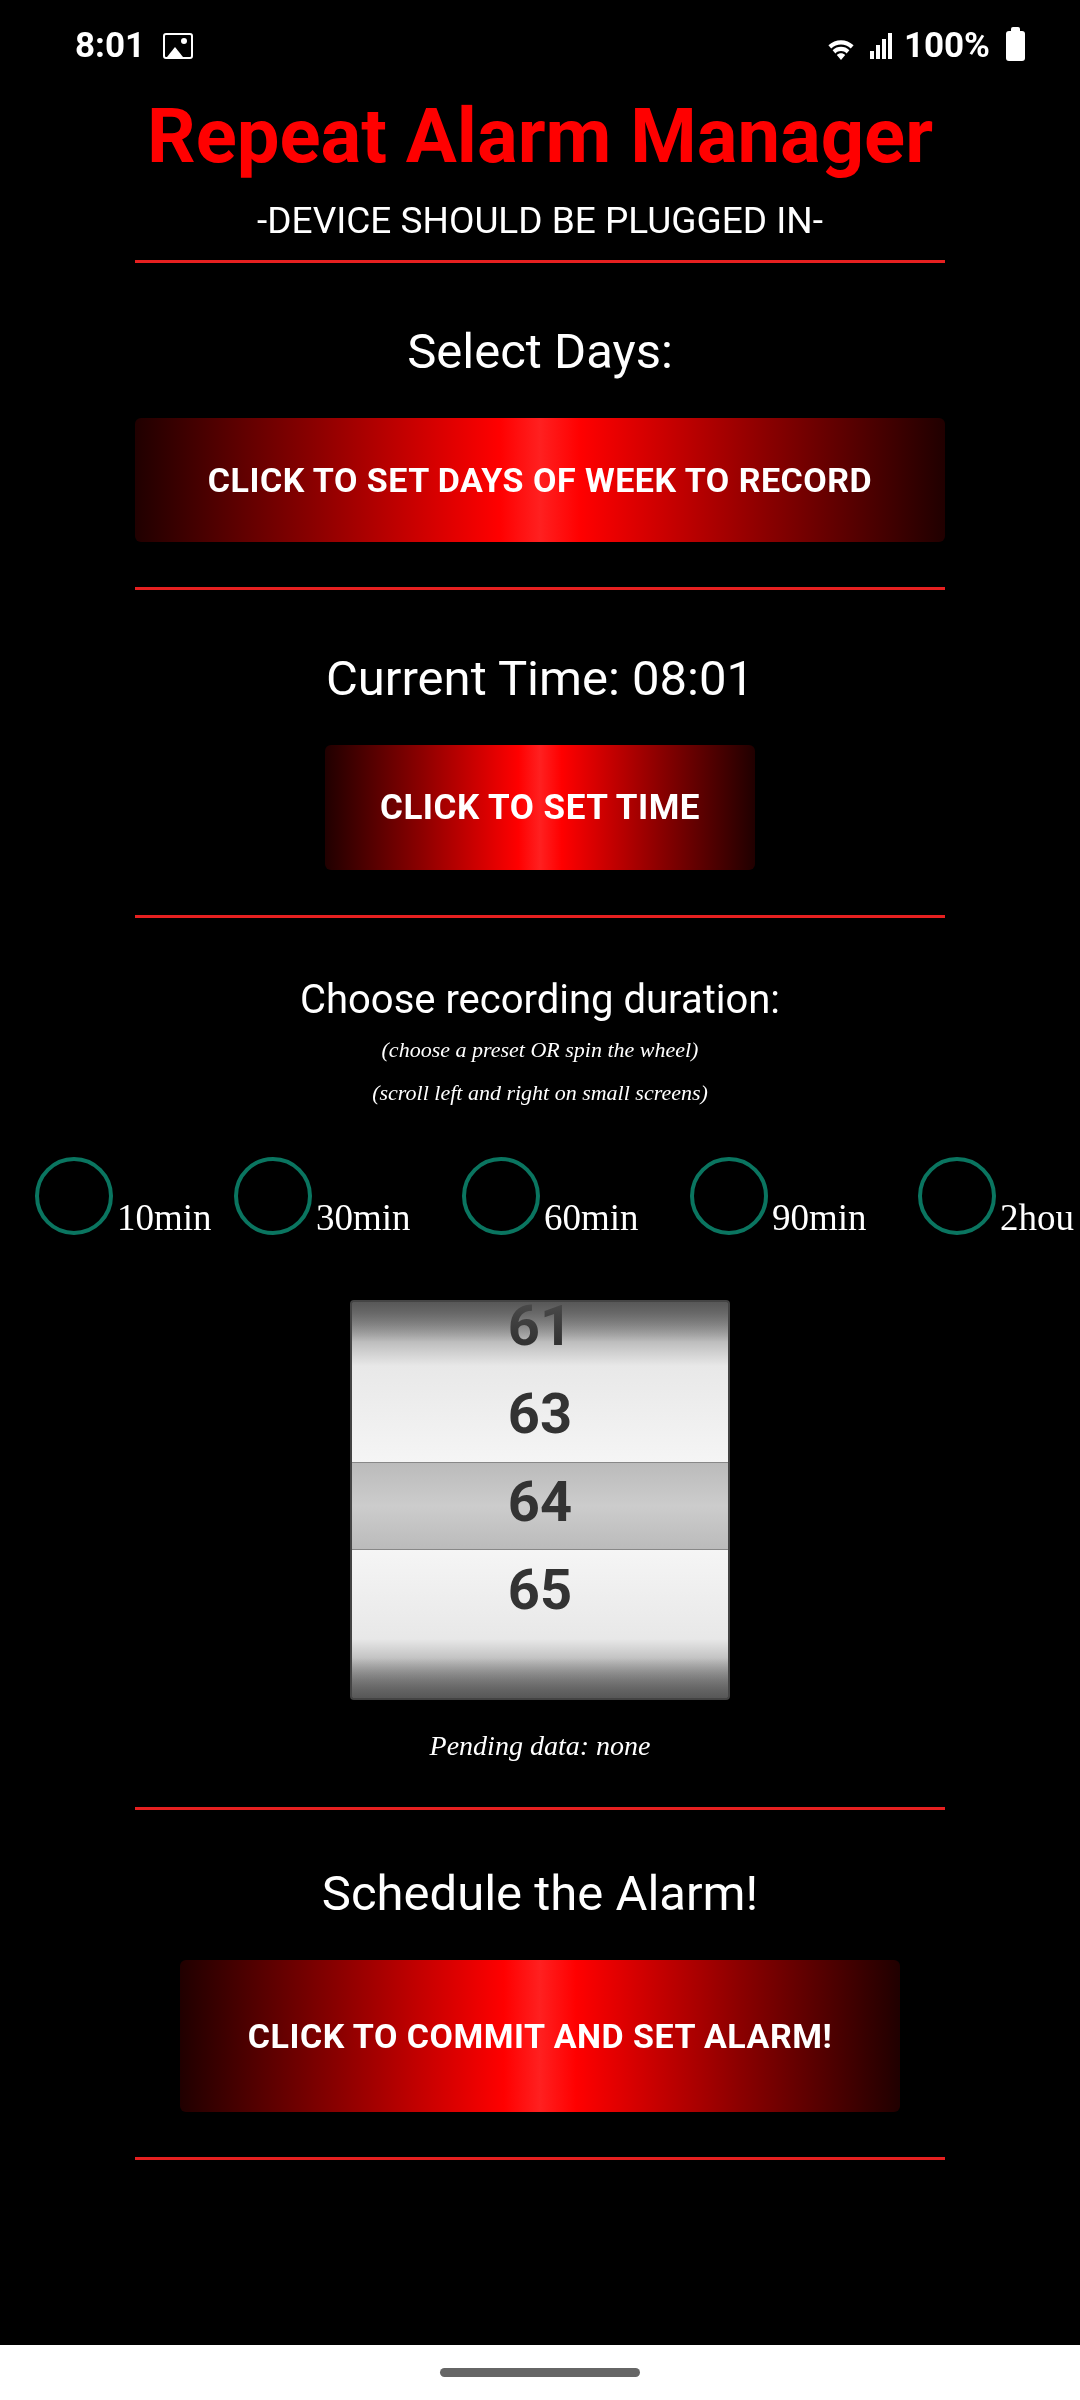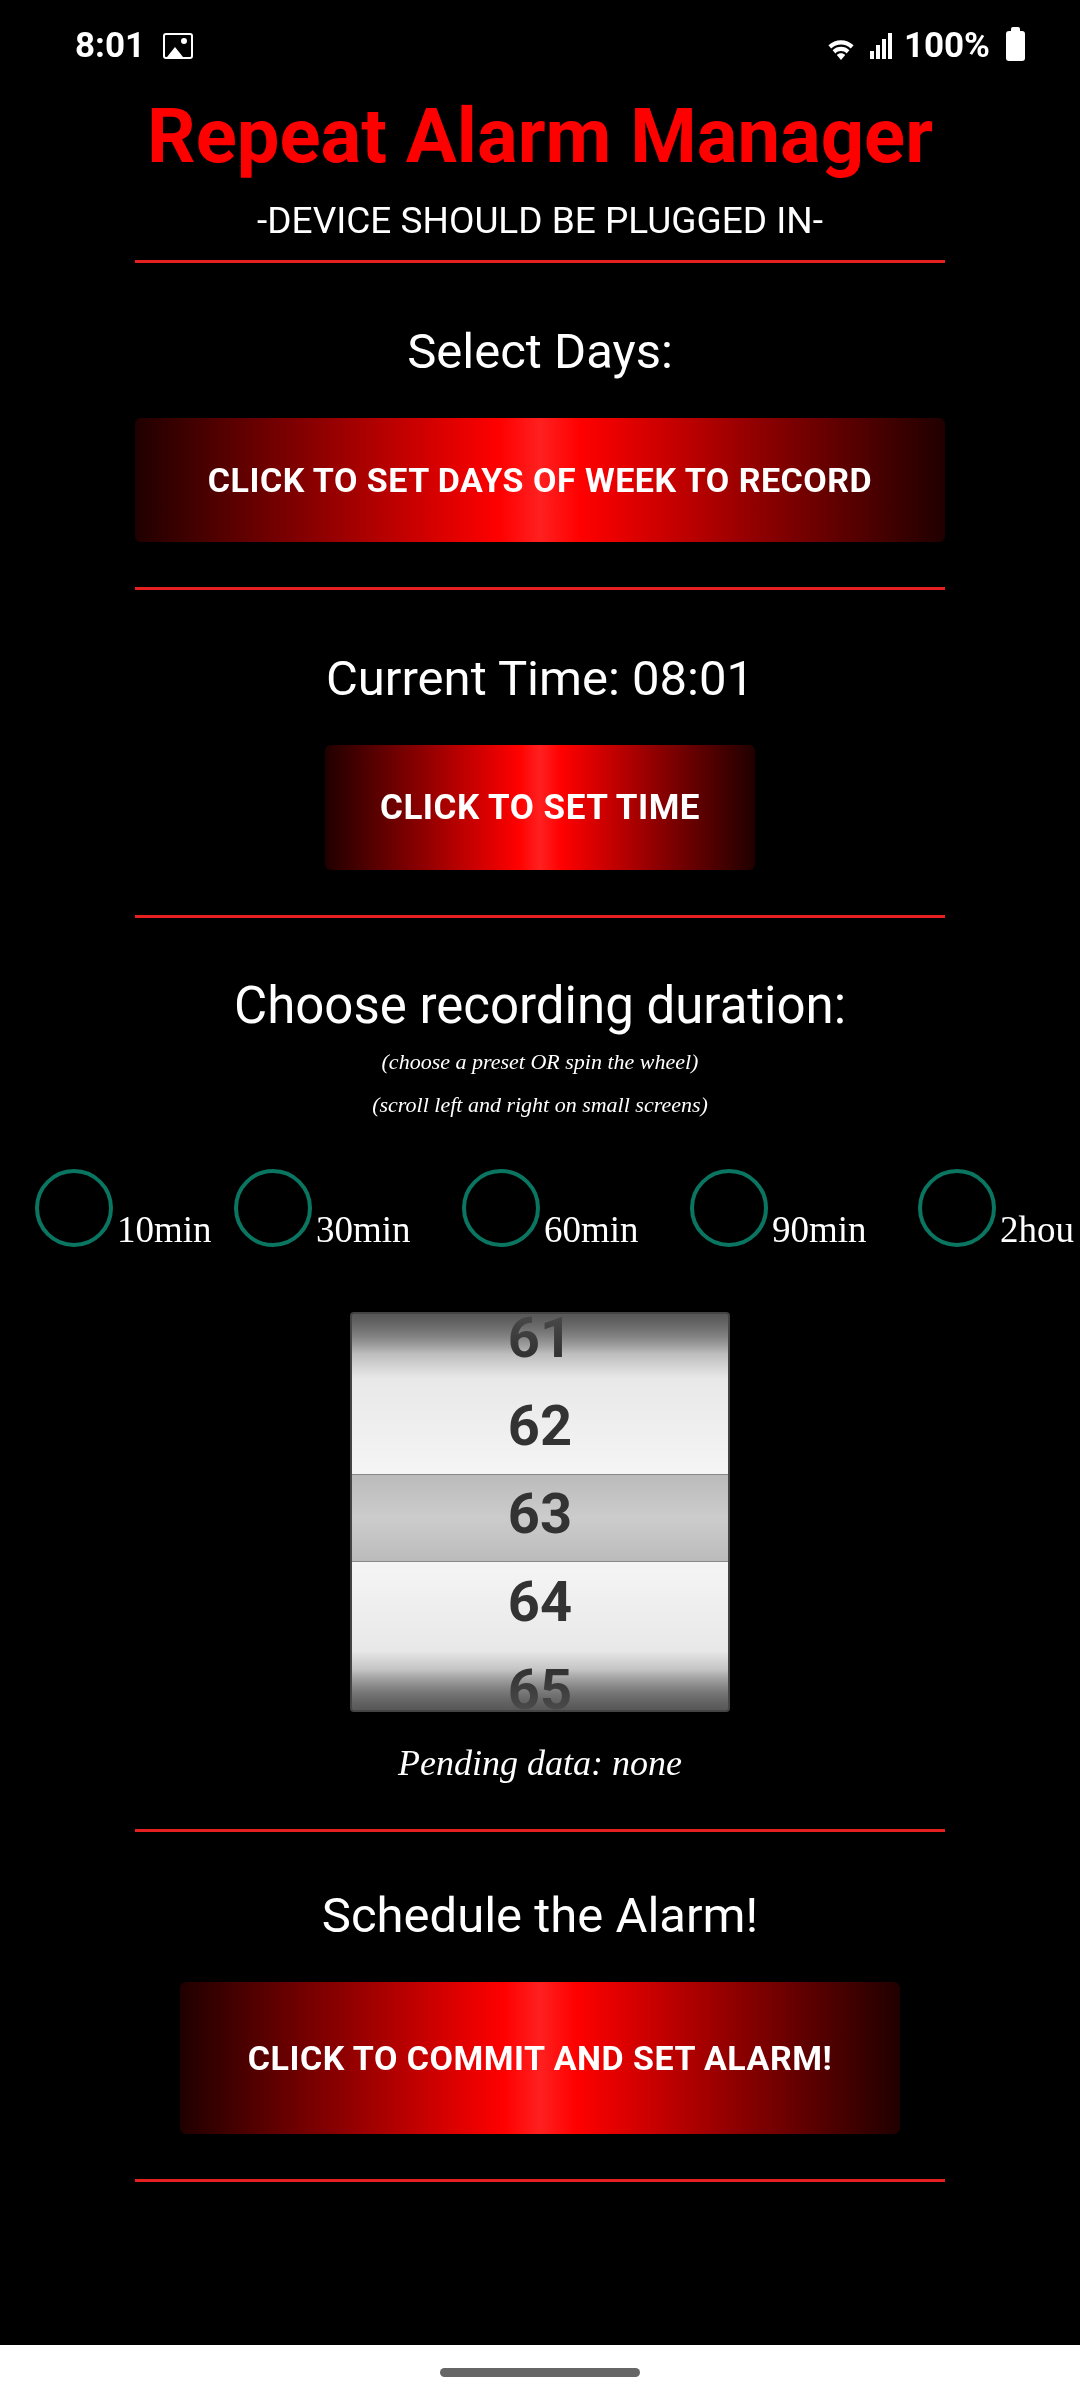--- a/index.html
+++ b/index.html
@@ -18,39 +18,39 @@
   .warning { color: #fff; font-size: 37px; margin-top: 18px; }
   
   .hr { border: none; border-top: 3px solid #e62020; margin: 18px 95px 0 95px; }
   .hr2 { border: none; border-top: 3px solid #e62020; margin: 45px 95px 0 95px; }
   
   .section-head { color: #fff; font-size: 49px; margin-top: 60px; }
   
   .btn-wide { margin: 38px 95px 0 95px; padding: 42px 0; background: linear-gradient(90deg, #200000 0%, #8a0000 22%, #ff0000 45%, #ff2020 50%, #ff0000 55%, #8a0000 78%, #200000 100%); color: #fff; font-size: 34px; font-weight: bold; letter-spacing: 0.5px; border-radius: 6px; }
   .btn-mid { display: inline-block; margin: 38px auto 0 auto; padding: 42px 55px; background: linear-gradient(90deg, #200000 0%, #8a0000 22%, #ff0000 45%, #ff2020 50%, #ff0000 55%, #8a0000 78%, #200000 100%); color: #fff; font-size: 35px; font-weight: bold; letter-spacing: 0.5px; border-radius: 6px; }
   
-  .duration-head { color: #fff; font-size: 51px; margin-top: 58px; }
+  .duration-head { color: #fff; font-size: 40px; margin-top: 58px; }
   .duration-sub { color: #fff; font-style: italic; font-size: 22px; margin-top: 12px; line-height: 1.4; font-family: Georgia, serif; }
   
   .radio-row { display: flex; justify-content: flex-start; margin: 48px 0 0 0; padding: 0; gap: 4px; }
   .radio-item { display: flex; align-items: flex-end; width: 224px; flex-shrink: 0; }
   .radio-item:first-child { width: 195px; margin-left:-5px; }
   .radio-circle { width: 78px; height: 78px; border: 4px solid #0a7560; border-radius: 50%; flex-shrink: 0; }
   .radio-label { font-size: 37px; margin-left: 4px; margin-bottom: -4px; font-family: Georgia, serif; }
   
   .wheel-wrap { margin: 65px auto 0 auto; width: 380px; height: 400px; position: relative; overflow: hidden; border: 2px solid #444; border-radius: 4px; }
   .wheel-item { height: 88px; line-height: 88px; text-align: center; font-size: 56px; font-weight: bold; color: #333; }
   .wheel-bg-top { position: absolute; top:0; left:0; right:0; height:160px; background: linear-gradient(#777 0%, #e8e8e8 40%, #f5f5f5 100%);}
   .wheel-bg-mid { position: absolute; top:160px; left:0; right:0; height:88px; background: linear-gradient(#bbb,#ccc,#bbb); border-top:1px solid #888; border-bottom:1px solid #888;}
   .wheel-bg-bot { position: absolute; top:248px; left:0; right:0; bottom:0; background: linear-gradient(#f5f5f5 0%, #e8e8e8 60%, #777 100%);}
   .wheel-items { position: absolute; top: -20px; left:0; right:0;}
   .wheel-fade-top { position:absolute; top:0; left:0; right:0; height:40px; background:linear-gradient(rgba(80,80,80,0.8),transparent);}
   .wheel-fade-bot { position:absolute; bottom:0; left:0; right:0; height:40px; background:linear-gradient(transparent,rgba(80,80,80,0.8));}
   
-  .pending { font-style: italic; font-size: 36px; margin-top: 30px; font-family: Georgia, serif;}
+  .pending { font-style: italic; font-size: 28px; margin-top: 30px; font-family: Georgia, serif;}
   
   .schedule-head { color: #fff; font-size: 49px; margin-top: 55px; }
   .btn-commit { margin: 38px 140px 0 140px; padding: 56px 0; background: linear-gradient(90deg, #200000 0%, #8a0000 22%, #ff0000 45%, #ff2020 50%, #ff0000 55%, #8a0000 78%, #200000 100%); color: #fff; font-size: 34px; font-weight: bold; letter-spacing: 0.5px; border-radius: 6px; }
   
   .nav-bar { position: absolute; bottom:0; left:0; right:0; height:55px; background:#fff; display:flex; align-items:center; justify-content:center;}
   .nav-pill { width:200px; height:9px; background:#666; border-radius:5px;}
   
   .battery-pct { font-size:35px; }
   .sig-bars { display:inline-flex; align-items:flex-end; gap:2px;}
   .sig-bars span { width:4px; background:#fff; display:block;}
@@ -121,21 +121,20 @@
       <span class="radio-label">2hou</span>
     </div>
   </div>
 
   <div class="wheel-wrap">
     <div class="wheel-bg-top"></div>
     <div class="wheel-bg-mid"></div>
     <div class="wheel-bg-bot"></div>
     <div class="wheel-items">
       <div class="wheel-item">61</div>
-      <div class="wheel-item">62</div>
       <div class="wheel-item">63</div>
       <div class="wheel-item">64</div>
       <div class="wheel-item">65</div>
     </div>
     <div class="wheel-fade-top"></div>
     <div class="wheel-fade-bot"></div>
   </div>
 
   <div class="pending">Pending data: none</div>
   <hr class="hr2">

